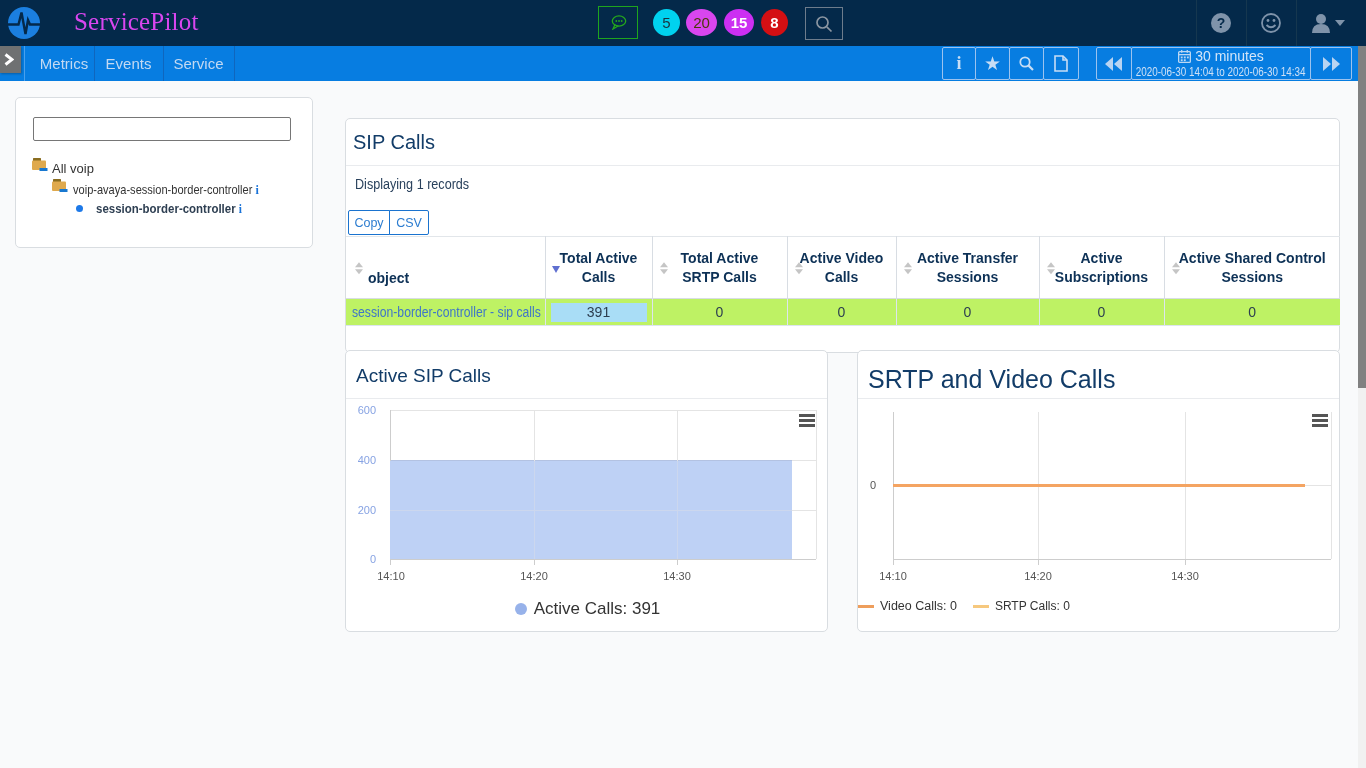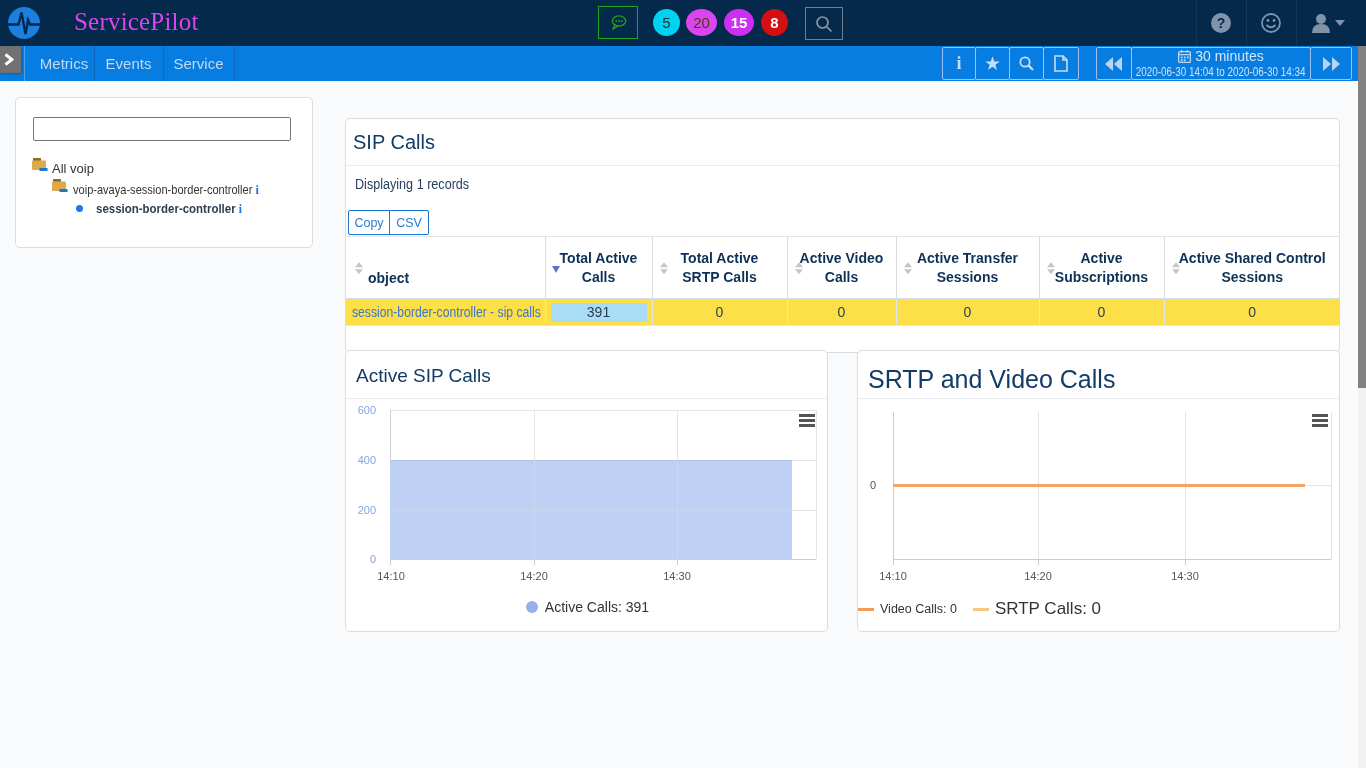--- a/index.html
+++ b/index.html
@@ -32,21 +32,21 @@
 .trow { position:absolute; font-size:13px; color:#333; }
 .info-i { color:#1a73d8; font-family:"Liberation Serif", serif; font-weight:bold; font-style:normal; }
 
 
 .sortpair { position:absolute; left:7px; top:50%; transform:translateY(-48%); display:flex; flex-direction:column; align-items:center; }
 .sarr-up { width:0; height:0; border-left:4px solid transparent; border-right:4px solid transparent; border-bottom:5.5px solid #c5c5c5; margin-bottom:2px; }
 .sarr-down { width:0; height:0; border-left:4px solid transparent; border-right:4px solid transparent; border-top:5.5px solid #c5c5c5; }
 .sortdown { position:absolute; left:6px; top:50%; transform:translateY(-28%); width:0; height:0; border-left:4.7px solid transparent; border-right:4.7px solid transparent; border-top:7.5px solid #5f6fd0; }
 table#dt { border-collapse:collapse; position:absolute; left:0px; top:117px; width:994px; table-layout:fixed; }
 #dt th { position:relative; border:1px solid #d8dde3; border-top:1px solid #e2e6ea; font-size:14px; line-height:18.5px; color:#0d3156; text-align:center; font-weight:bold; vertical-align:middle; height:62px; padding:0; }
-#dt td { border:1px solid #dde5ee; font-size:14px; color:#2c3e50; text-align:center; height:27px; padding:0; background:#fde047; }
+#dt td { border:1px solid #dde5ee; font-size:14px; color:#2c3e50; text-align:center; height:27px; padding:0; background:#bef264; }
 #dt th:first-child { border-left:none; } #dt td:first-child { border-left:none; }
 #dt th:last-child { border-right:none; } #dt td:last-child { border-right:none; }
 
 .btn-blue { position:absolute; background:#fff; border:1px solid #1a73cf; color:#2b7cd0; font-size:12.5px; display:flex; align-items:center; justify-content:center; }
 
 
 .xlabel { position:absolute; font-size:11px; color:#555; transform:translateX(-50%); }
 .ylabel { position:absolute; font-size:11px; text-align:right; transform:translateY(-50%); }
 .gridh { position:absolute; height:1px; background:#e4e4e4; }
 .gridv { position:absolute; width:1px; background:#e4e4e4; }
@@ -291,21 +291,21 @@
   <div class="xlabel" style="left:331px; top:219px;">14:30</div>
 
   <div class="hamburger" style="position:absolute; left:453px; top:63px;">
       <div></div>
       <div></div>
       <div></div>
     </div>
 
   <div style="position:absolute; left:0; top:248px; width:483px; display:flex; justify-content:center; align-items:center; gap:7px;">
     <div style="width:12px; height:12px; border-radius:50%; background:#97b2ea;"></div>
-    <div style="font-size:14px; color:#333;">Active Calls: 391</div>
+    <div style="font-size:17px; color:#333;">Active Calls: 391</div>
   </div>
 </div>
 
 <div class="card" id="chart2" style="left:857px; top:350px; width:483px; height:282px;">
   <div class="card-title" style="position:absolute; left:10px; top:14px; font-size:25px;">SRTP and Video Calls</div>
   <div class="divider" style="top:47px;"></div>
 
   <div class="gridv" style="left:180px; top:61px; height:147px;"></div>
   <div class="gridv" style="left:327px; top:61px; height:147px;"></div>
   <div class="gridv" style="left:473px; top:61px; height:147px;"></div>
@@ -326,19 +326,19 @@
   <div class="hamburger" style="position:absolute; left:454px; top:63px;">
       <div></div>
       <div></div>
       <div></div>
     </div>
 
   <div style="position:absolute; left:0; top:248px; width:483px; display:flex; align-items:center; gap:6px;">
     <div style="width:16px; height:3px; background:#ee9e5c;"></div>
     <div style="font-size:12.5px; color:#333;">Video Calls: 0</div>
     <div style="width:16px; height:3px; background:#f6c87e; margin-left:10px;"></div>
-    <div style="font-size:17px; color:#333;">SRTP Calls: 0</div>
+    <div style="font-size:12px; color:#333;">SRTP Calls: 0</div>
   </div>
 </div>
 
 <div id="sbar">
     <div id="sthumb"></div>
   </div>
 
 </body></html>

